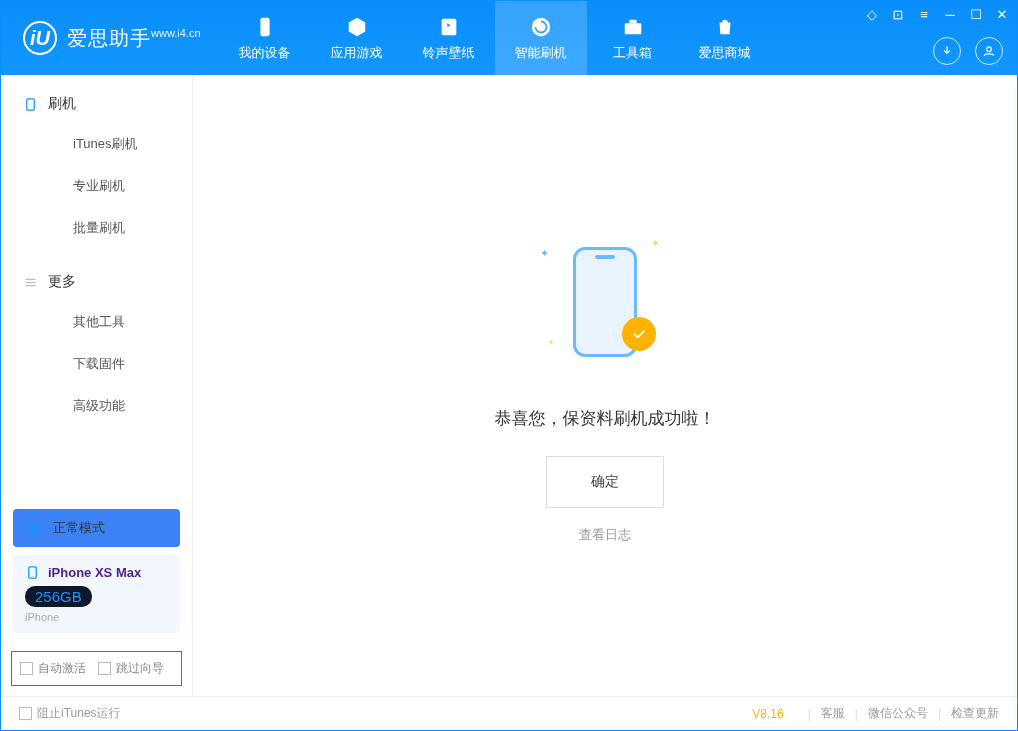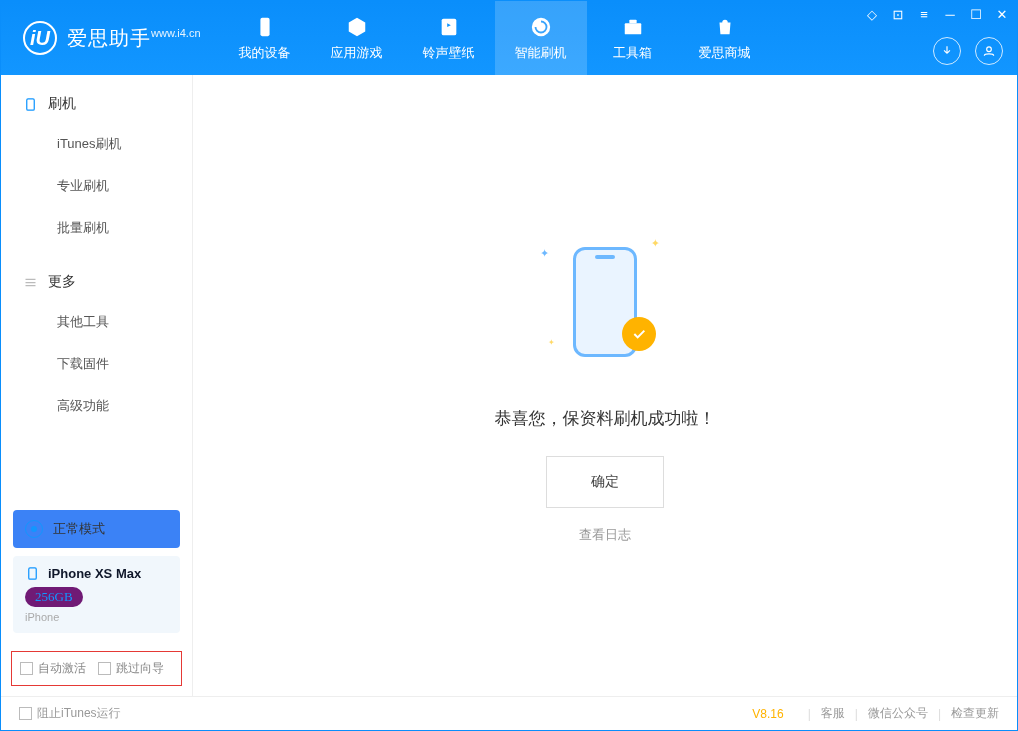--- a/index.html
+++ b/index.html
@@ -20,30 +20,30 @@
 .win-controls-top { position:absolute; right:6px; top:4px; display:flex; gap:8px; align-items:center; }
 .win-controls-top span { width:18px; height:18px; display:flex; align-items:center; justify-content:center; cursor:pointer; color:#fff; font-size:13px; }
 .win-controls-right { position:absolute; right:14px; bottom:10px; display:flex; gap:14px; align-items:center; }
 .circ-btn { width:28px; height:28px; border:1.5px solid rgba(255,255,255,.8); border-radius:50%; display:flex; align-items:center; justify-content:center; cursor:pointer; }
 .circ-btn svg { width:14px; height:14px; stroke:#fff; fill:none; stroke-width:2; }
 .body { flex:1; display:flex; overflow:hidden; }
 .sidebar { width:192px; border-right:1px solid #eee; display:flex; flex-direction:column; }
 .side-section { padding:20px 0 4px 0; }
 .side-head { display:flex; align-items:center; padding:0 22px 10px 22px; font-size:14px; color:#333; font-weight:500; gap:10px; }
 .side-head svg { width:15px; height:15px; }
-.side-item { padding:12px 0 12px 56px; font-size:13px; color:#555; cursor:pointer; }
+.side-item { padding:12px 0 12px 72px; font-size:13px; color:#555; cursor:pointer; }
 .side-item.active { color:#0a8efb; }
 .side-spacer { flex:1; }
 .mode-box { margin:8px 12px; background:#3b82f6; border-radius:4px; padding:10px 12px; display:flex; align-items:center; gap:10px; font-size:13px; color:#333; }
 .mode-box .dot { width:18px; height:18px; border-radius:50%; border:1.5px solid #1296ff; display:flex; align-items:center; justify-content:center; }
 .mode-box .dot span { width:6px; height:6px; border-radius:50%; background:#1296ff; display:block; position:relative; }
 .device-box { margin:0 12px 10px 12px; background:#f1f7fc; border-radius:4px; padding:10px 12px; }
-.device-head { display:flex; align-items:center; gap:8px; font-size:13px; font-weight:600; color:#0f172a; margin-bottom:6px; }
+.device-head { display:flex; align-items:center; gap:8px; font-size:13px; font-weight:600; color:#4c1d95; margin-bottom:6px; }
 .device-head svg { width:15px; height:15px; }
-.badge { display:inline-block; background:#701a75; color:#1296ff; font-size:13px; padding:2px 10px; border-radius:10px; margin-bottom:4px;font-family:Liberation Serif, serif; }
+.badge { display:inline-block; background:#0f172a; color:#1296ff; font-size:15px; padding:2px 10px; border-radius:10px; margin-bottom:4px; }
 .device-sub { font-size:11px; color:#aaa; }
 .chk-row { border:1.5px solid #e53935; margin:8px 10px 10px 10px; padding:8px; display:flex; gap:12px; align-items:center; }
 .chk { display:flex; align-items:center; gap:5px; font-size:12px; color:#888; cursor:pointer; }
 .chk-box { width:13px; height:13px; border:1px solid #bbb; }
 .main { flex:1; display:flex; flex-direction:column; align-items:center; justify-content:center; }
 .illus { width:150px; height:150px; position:relative; display:flex; align-items:center; justify-content:center; margin-bottom:30px; }
 .phone { width:64px; height:110px; border:3px solid #6db8ff; border-radius:12px; background:#eaf4ff; position:relative; }
 .phone::before { content:""; position:absolute; top:5px; left:50%; transform:translateX(-50%); width:20px; height:4px; background:#6db8ff; border-radius:2px; }
 .check-badge { position:absolute; right:24px; bottom:26px; width:34px; height:34px; background:#ffb300; border-radius:50%; display:flex; align-items:center; justify-content:center; }
 .check-badge svg { width:16px; height:16px; stroke:#fff; stroke-width:3; fill:none; }

